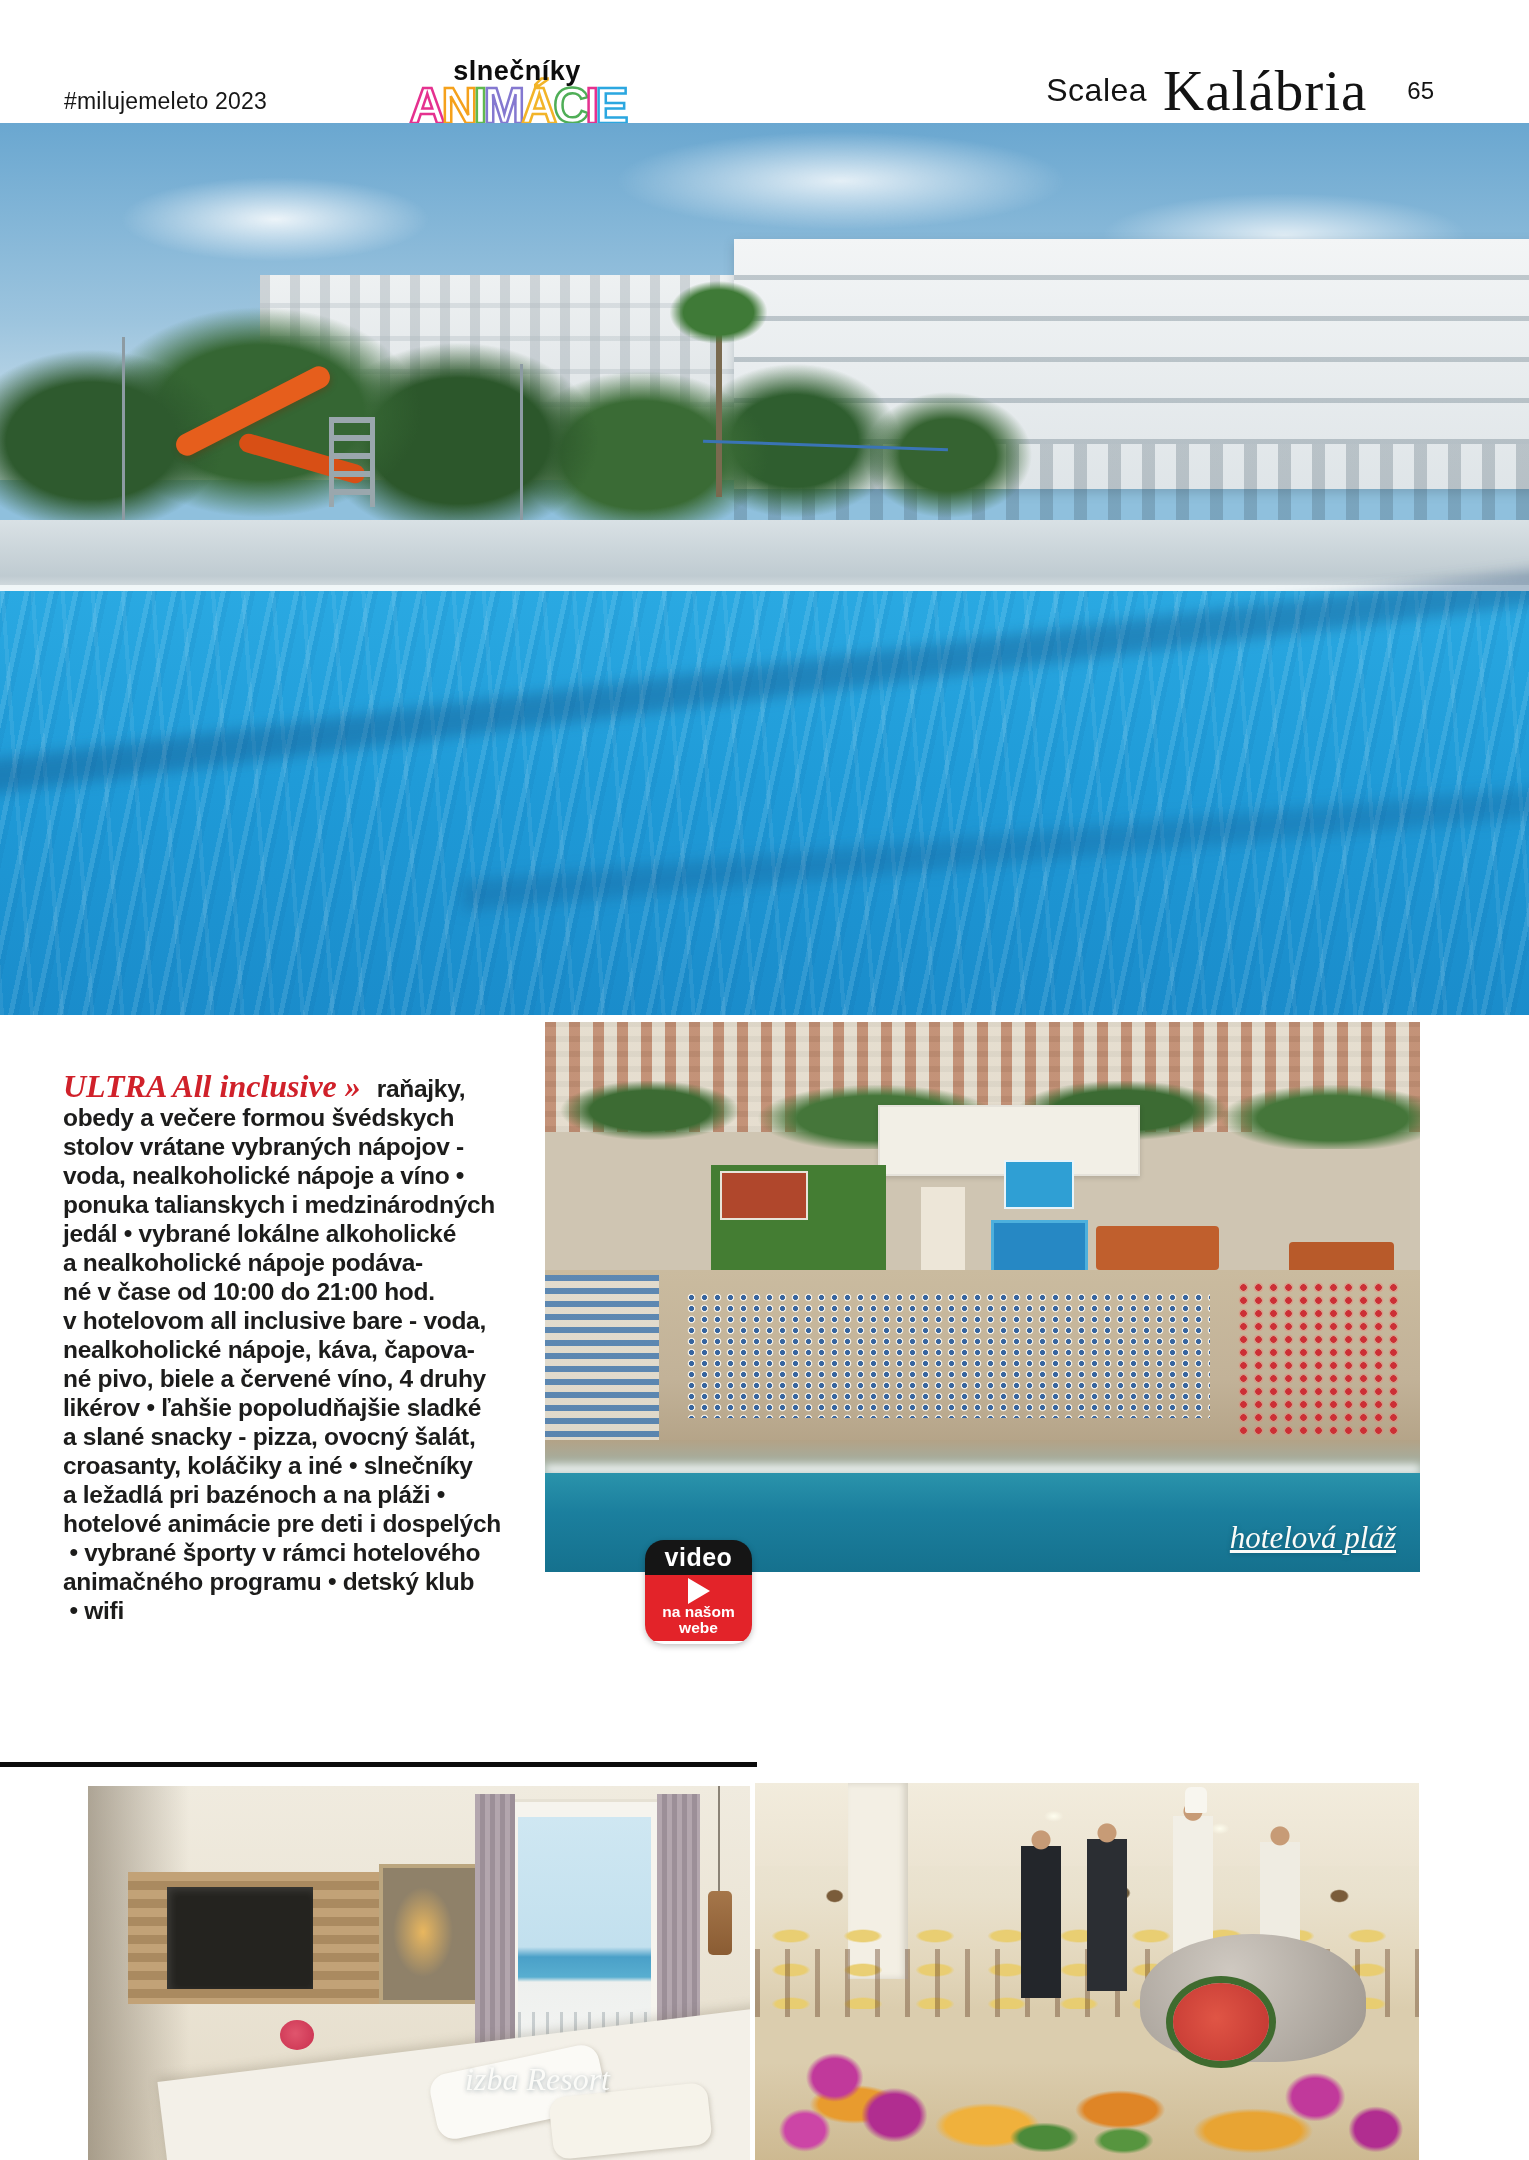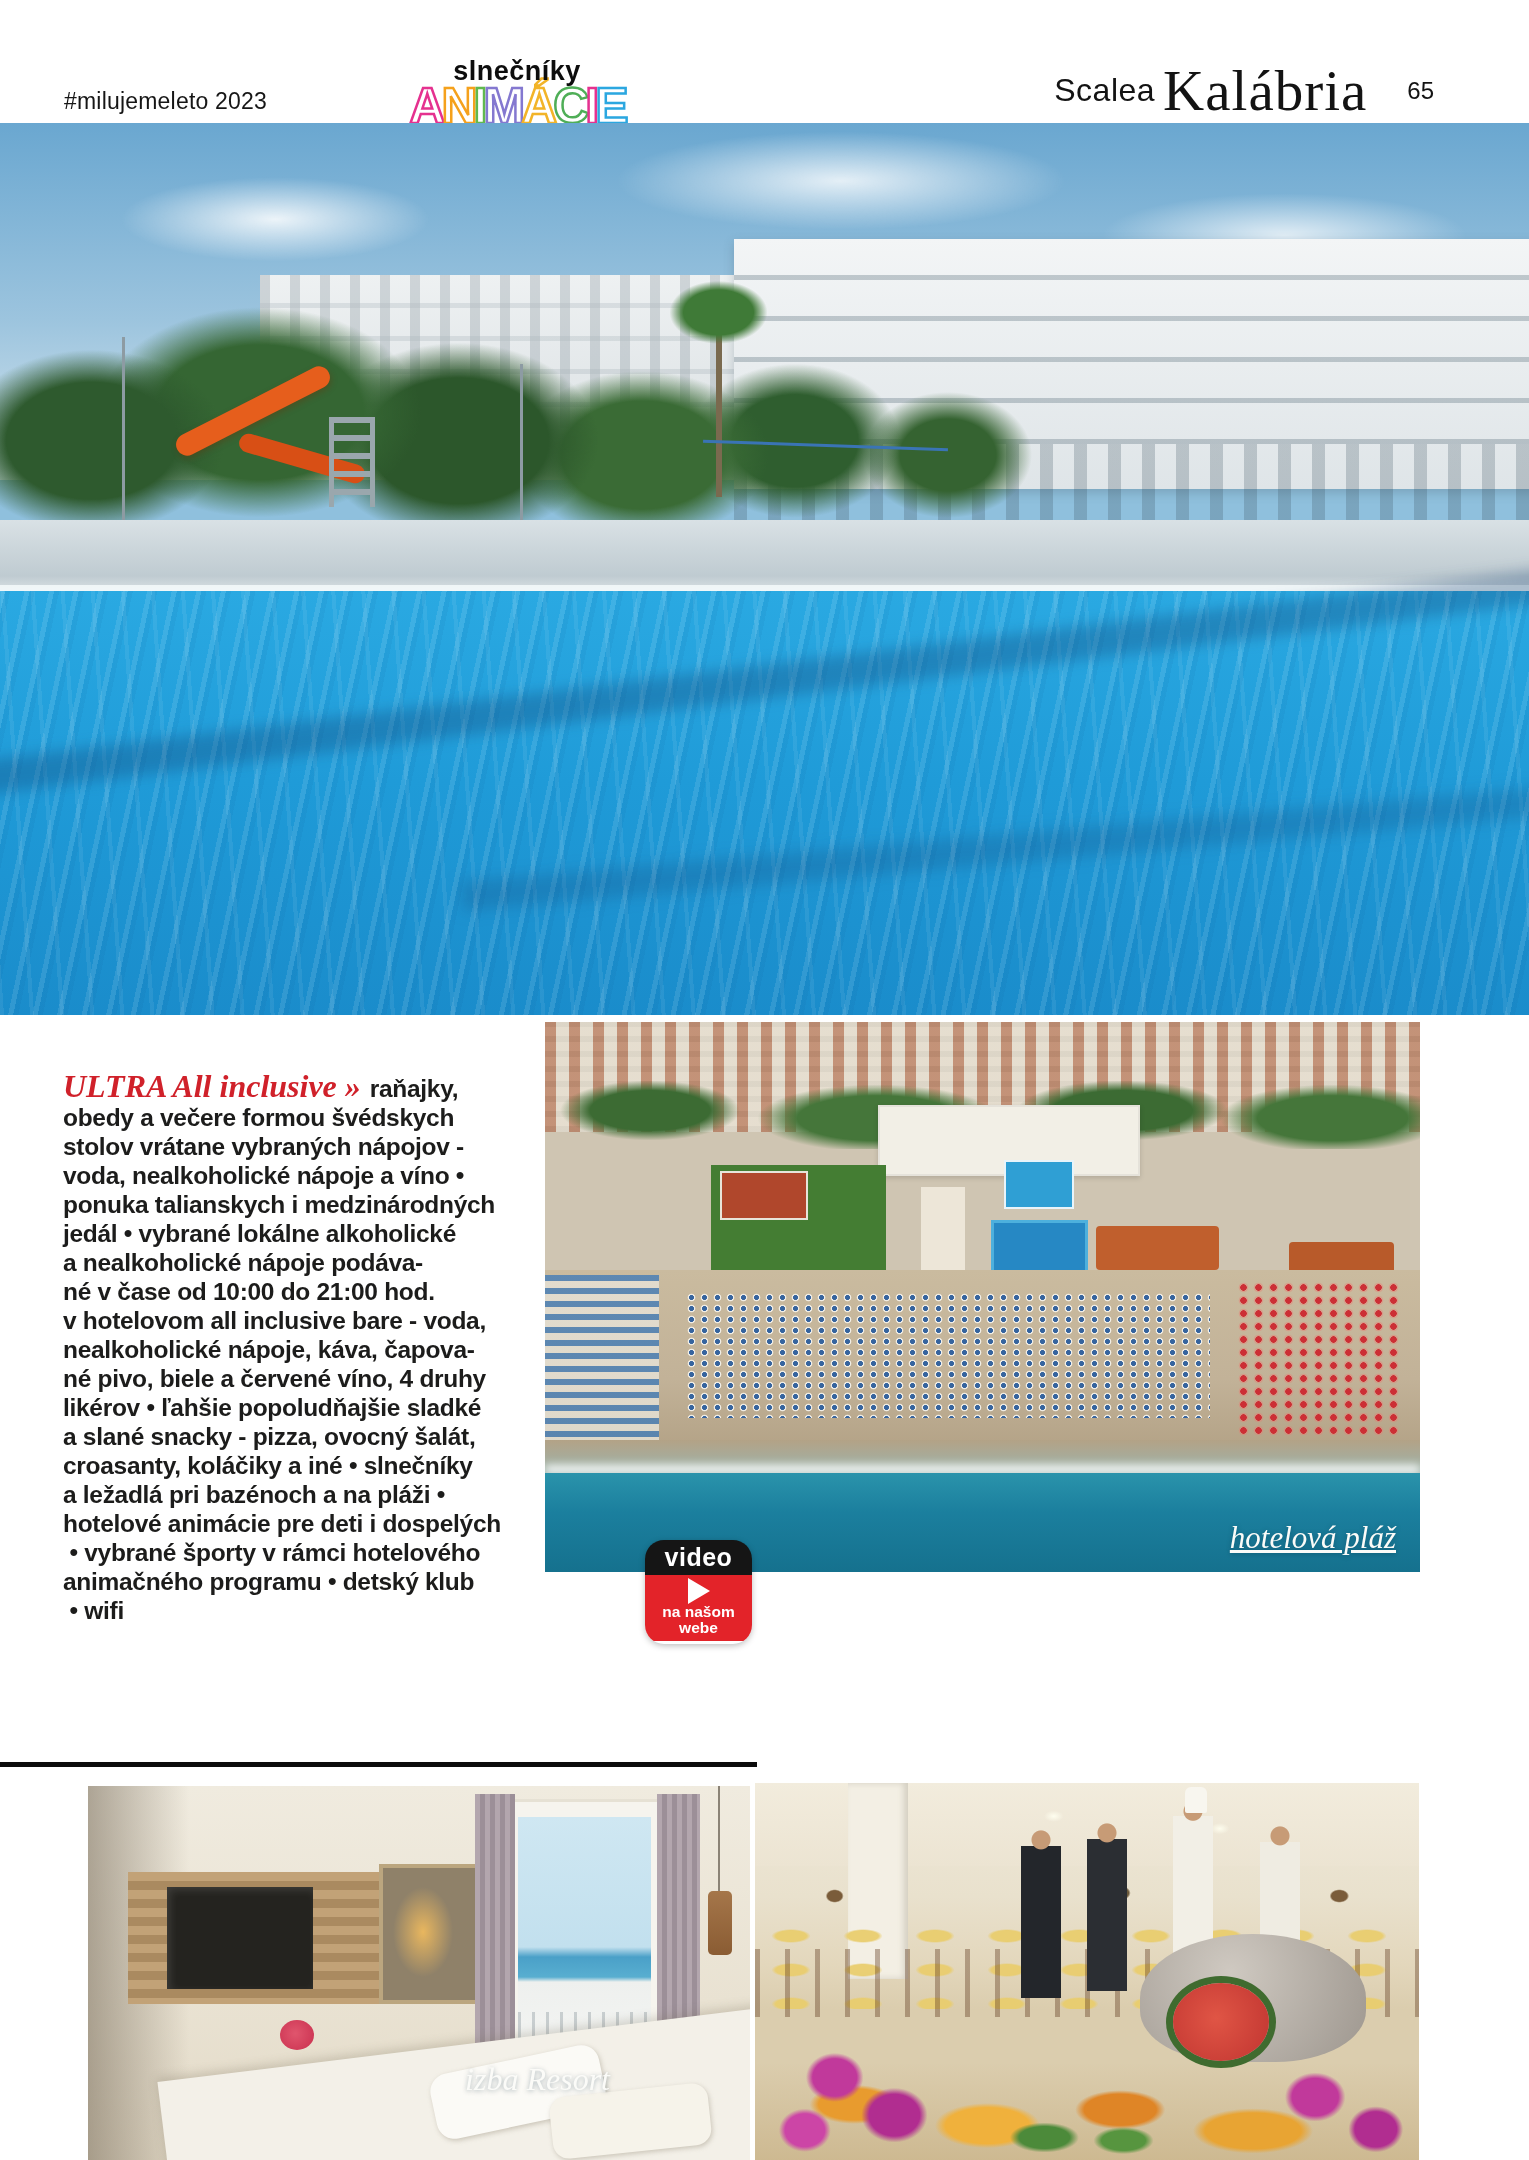--- a/index.html
+++ b/index.html
@@ -9,21 +9,21 @@
 
   
   .hashtag{left:64px;top:88px;font-size:23px;color:#161616;letter-spacing:.2px;}
   .logo{left:372px;top:56px;width:290px;text-align:center;}
   .logo-word{position:relative;z-index:2;font-size:27px;font-weight:800;color:#0d0d0d;
              letter-spacing:.5px;margin-bottom:-8px;}
   .logo-letters{font-weight:800;font-size:50px;letter-spacing:-4px;line-height:54px;white-space:nowrap;}
   .logo-letters span{color:transparent;-webkit-text-stroke:2.5px #999;}
   .hdr-right{right:95px;top:58px;display:flex;align-items:center;color:#131313;}
   .scalea{font-size:32px;letter-spacing:.5px;}
-  .kalabria{font-family:"Liberation Serif",serif;font-size:57px;letter-spacing:1px;margin-left:8px;}
+  .kalabria{font-family:"Liberation Serif",serif;font-size:57px;letter-spacing:1px;margin-left:16px;}
   .pagenum{font-size:24px;margin-left:40px;}
 
   
   .photo{position:absolute;overflow:hidden;}
   .photo > div{position:absolute;}
 
   
   .pool{left:0;top:123px;width:1529px;height:892px;background:#8fc0dd;}
   .pool .sky{left:0;top:0;width:100%;height:40%;
      background:linear-gradient(180deg,#6fa8cf 0%,#6aa7d0 0%,#9cc4de 55%,#d8e7ef 100%);}
@@ -129,21 +129,21 @@
      font-weight:800;font-size:25px;letter-spacing:.5px;}
   .vb-bottom{height:66px;background:#e32329;display:flex;flex-direction:column;align-items:center;}
   .vb-play{width:0;height:0;margin-top:3px;border-top:13px solid transparent;
      border-bottom:13px solid transparent;border-left:22px solid #ffffff;}
   .vb-line{color:#fff;font-weight:800;font-size:15.5px;line-height:16px;}
 
   
   .article{left:63px;top:1072px;width:490px;color:#1c1c1b;}
   .article p{margin:0;font-size:24.5px;font-weight:700;line-height:29px;letter-spacing:-.3px;}
   .lead{font-family:"Liberation Serif",serif;font-style:italic;font-weight:700;
-     font-size:32px;line-height:29px;color:#d0212a;margin-right:9px;letter-spacing:0;}
+     font-size:32px;line-height:29px;color:#d0212a;margin-right:16px;letter-spacing:0;}
   .bodytext{white-space:pre;}
 
   
   .rule{left:0;top:1762px;width:757px;height:5px;background:#0c0c0c;}
 
   
   .room{left:88px;top:1786px;width:662px;height:390px;
      background:linear-gradient(180deg,#f0ebdf 0%,#e9e2d2 55%,#e2d9c6 100%);}
   .room .lshadow{left:0;top:0;width:18%;height:100%;
      background:linear-gradient(90deg,rgba(118,106,88,.55),transparent 85%);}

